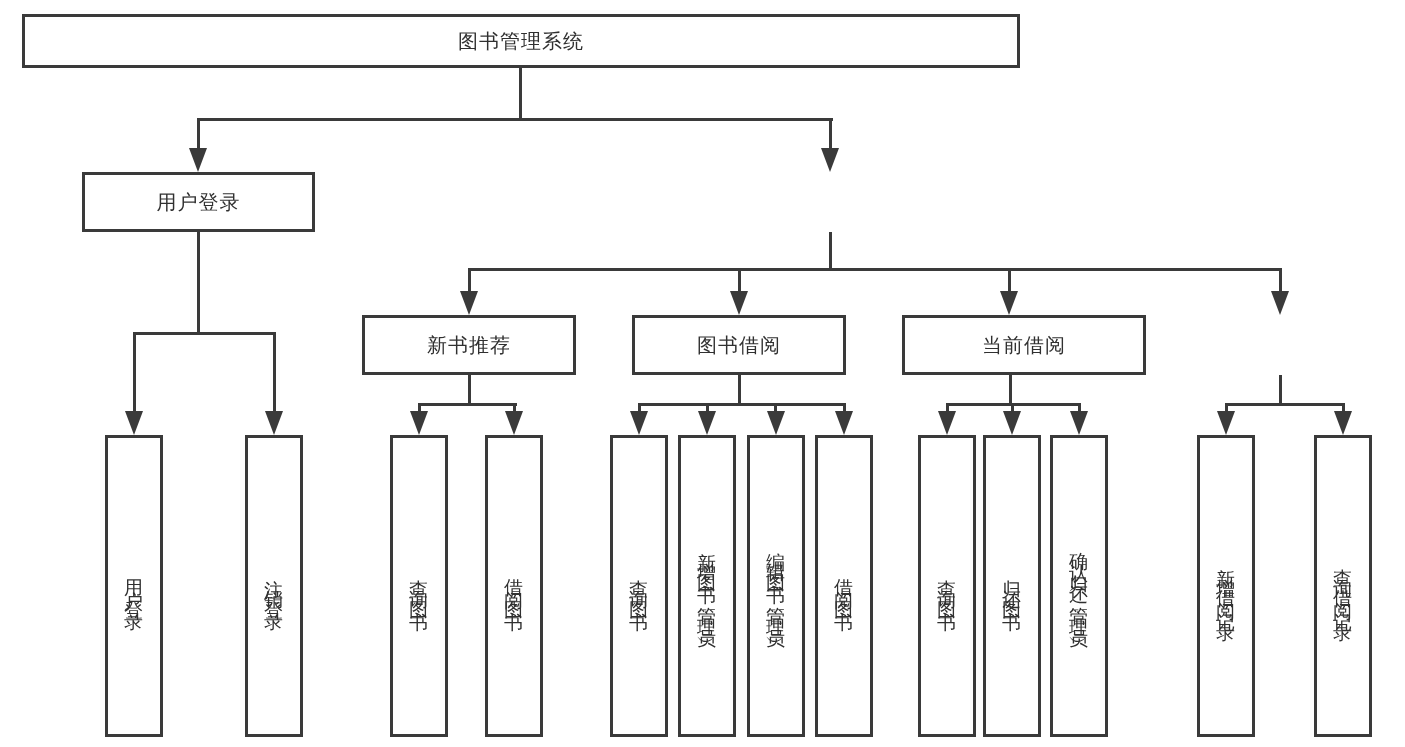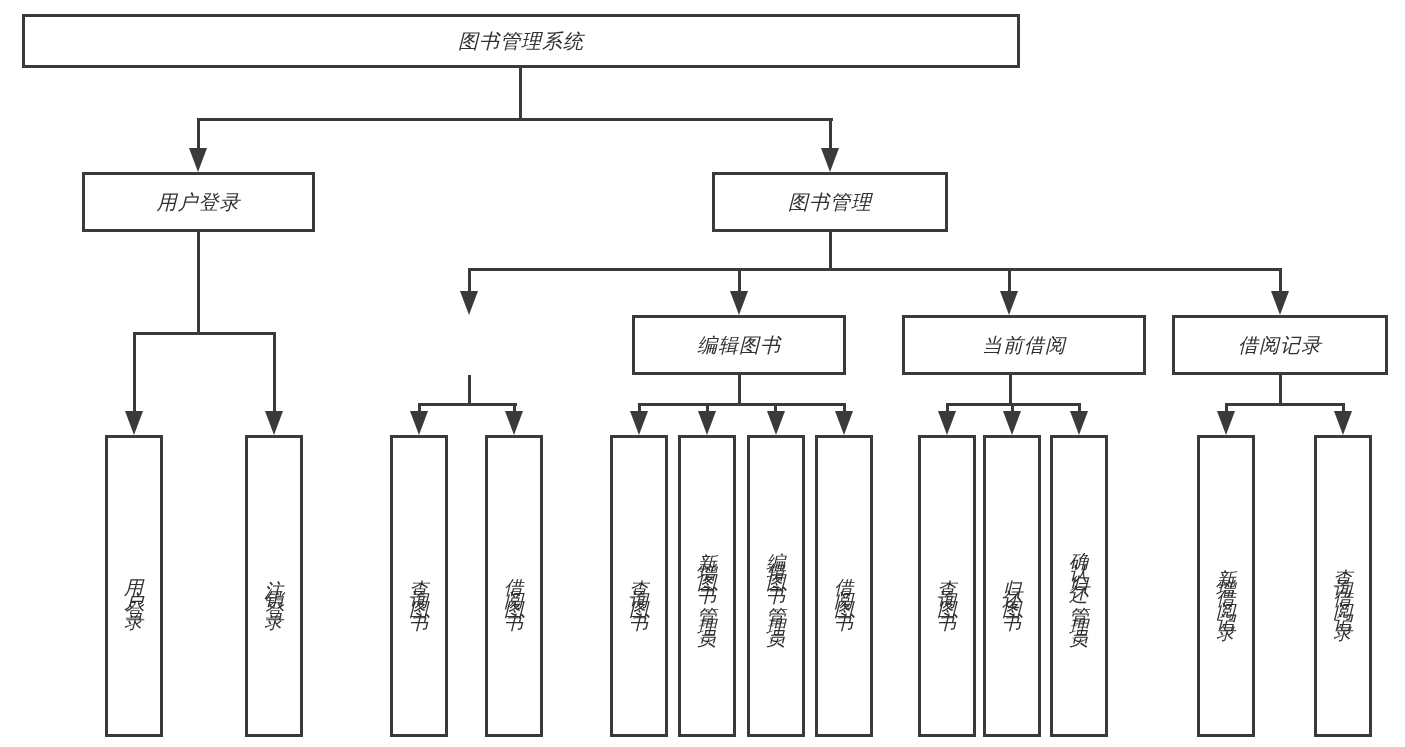--- a/index.html
+++ b/index.html
@@ -3,21 +3,20 @@
 <meta charset="utf-8">
 <style>
   html, body { margin: 0; padding: 0; background: #ffffff; }
   #stage {
     position: relative;
     width: 1405px;
     height: 747px;
     background: #ffffff;
     font-family: "Liberation Sans", "DejaVu Sans", sans-serif;
     overflow: hidden;
-    font-style: italic;
   }
   .box {
     position: absolute;
     box-sizing: border-box;
     border: 3px solid #3a3a3a;
     background: #ffffff;
     display: flex;
     align-items: center;
     justify-content: center;
     color: #303030;
@@ -65,50 +64,47 @@
   <div class="vline" style="left:519px; top:68px;  height:53px"></div>
   <div class="hline" style="left:197px; top:118px; width:636px"></div>
   <div class="vline" style="left:197px; top:118px; height:34px"></div>
   <div class="arrow" style="left:189px; top:148px"></div>
   <div class="vline" style="left:829px; top:118px; height:34px"></div>
   <div class="arrow" style="left:821px; top:148px"></div>
 
   <div class="box h" style="left:82px; top:172px; width:233px; height:60px">
     <span>用户登录</span>
   </div>
-  <div class="box h" style="left:712px; top:172px; width:236px; height:60px">
-    <span>图书管理</span>
-  </div>
 
   <div class="vline" style="left:197px; top:232px; height:103px"></div>
   <div class="hline" style="left:133px; top:332px; width:143px"></div>
   <div class="vline" style="left:133px; top:332px; height:81px"></div>
   <div class="arrow" style="left:125px; top:411px"></div>
   <div class="vline" style="left:273px; top:332px; height:81px"></div>
   <div class="arrow" style="left:265px; top:411px"></div>
 
   <div class="vline" style="left:829px; top:232px; height:39px"></div>
   <div class="hline" style="left:468px; top:268px; width:814px"></div>
   <div class="vline" style="left:468px;  top:268px; height:26px"></div>
   <div class="arrow" style="left:460px;  top:291px"></div>
   <div class="vline" style="left:738px;  top:268px; height:26px"></div>
   <div class="arrow" style="left:730px;  top:291px"></div>
   <div class="vline" style="left:1008px; top:268px; height:26px"></div>
   <div class="arrow" style="left:1000px; top:291px"></div>
   <div class="vline" style="left:1279px; top:268px; height:26px"></div>
   <div class="arrow" style="left:1271px; top:291px"></div>
 
+  <div class="box h" style="left:362px; top:315px; width:214px; height:60px">
+    <span>新书推荐</span>
+  </div>
   <div class="box h" style="left:632px; top:315px; width:214px; height:60px">
-    <span>编辑图书</span>
+    <span>图书借阅</span>
   </div>
   <div class="box h" style="left:902px; top:315px; width:244px; height:60px">
     <span>当前借阅</span>
-  </div>
-  <div class="box h" style="left:1172px; top:315px; width:216px; height:60px">
-    <span>借阅记录</span>
   </div>
 
   <div class="vline" style="left:468px; top:375px; height:31px"></div>
   <div class="hline" style="left:418px; top:403px; width:99px"></div>
   <div class="vline" style="left:418px; top:403px; height:12px"></div>
   <div class="arrow" style="left:410px; top:411px"></div>
   <div class="vline" style="left:513px; top:403px; height:12px"></div>
   <div class="arrow" style="left:505px; top:411px"></div>
 
   <div class="vline" style="left:738px; top:375px; height:31px"></div>

